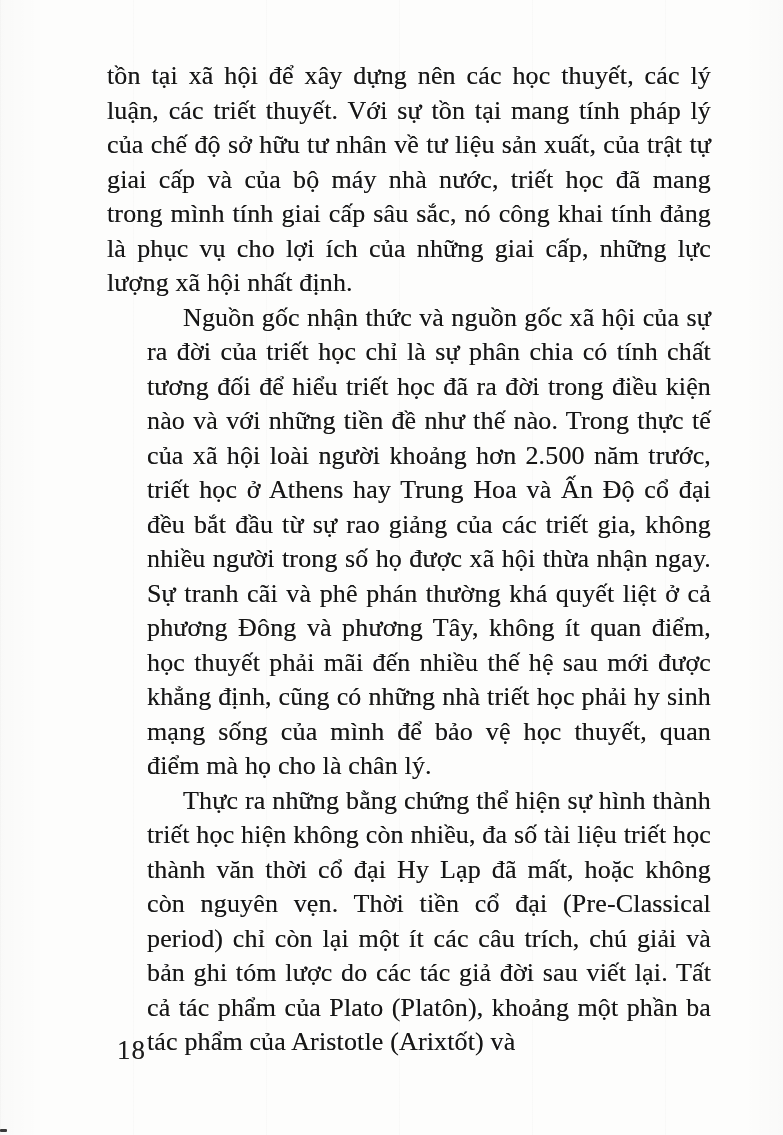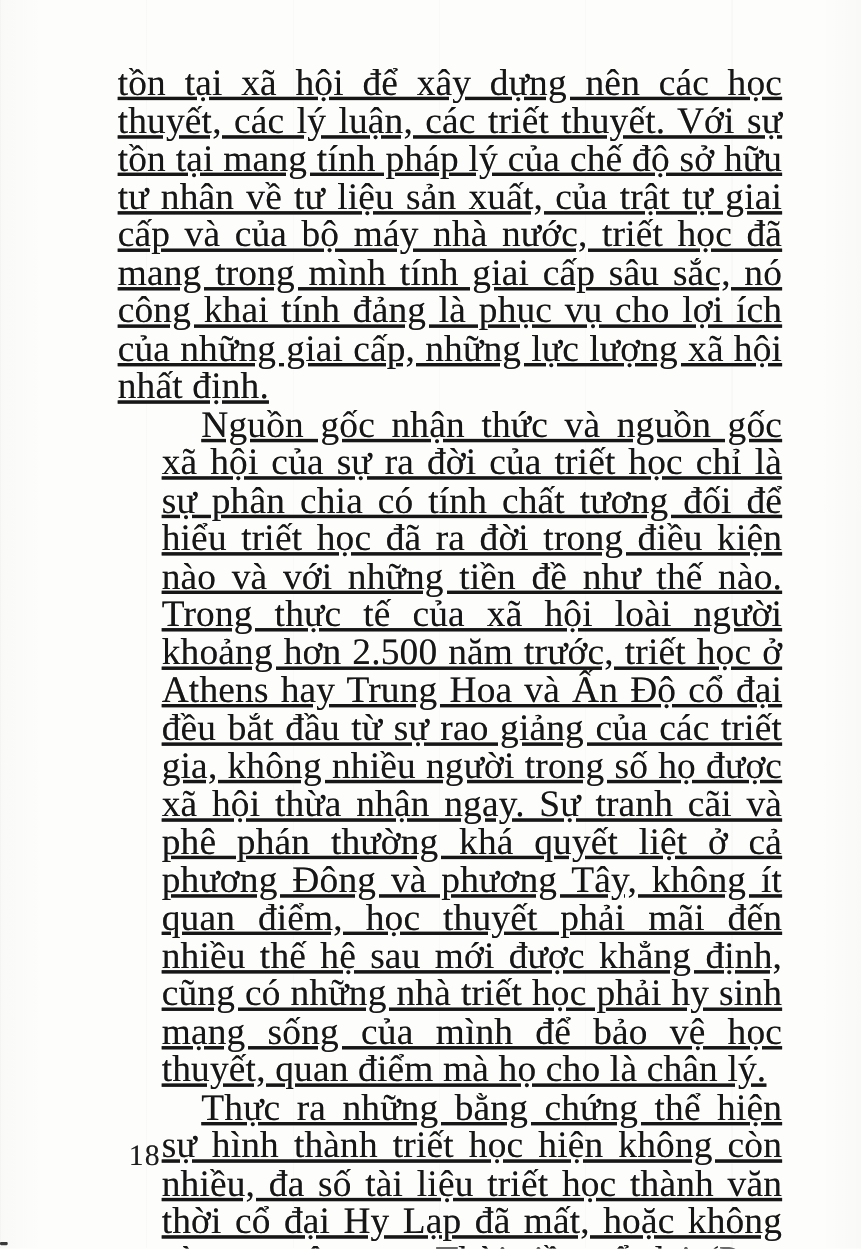--- a/index.html
+++ b/index.html
@@ -31,27 +31,26 @@
 
   
   .text-block {
     position: absolute;
     left: 107px;
     top: 59px;
     width: 604px;
   }
   .text-block p {
     margin: 0;
-    font-size: 34px;
+    font-size: 26px;
     line-height: 34.5px;
     text-align: justify;
     color: #161616;
     letter-spacing: 0.15px;
     text-shadow: 0 0 0.6px rgba(25,25,25,0.55); 
-    text-decoration: underline;
   }
   .text-block p.indented {
     text-indent: 36px;
     margin-left: 40px;
   }
 
   
   .page-number {
     position: absolute;
     left: 117px;

